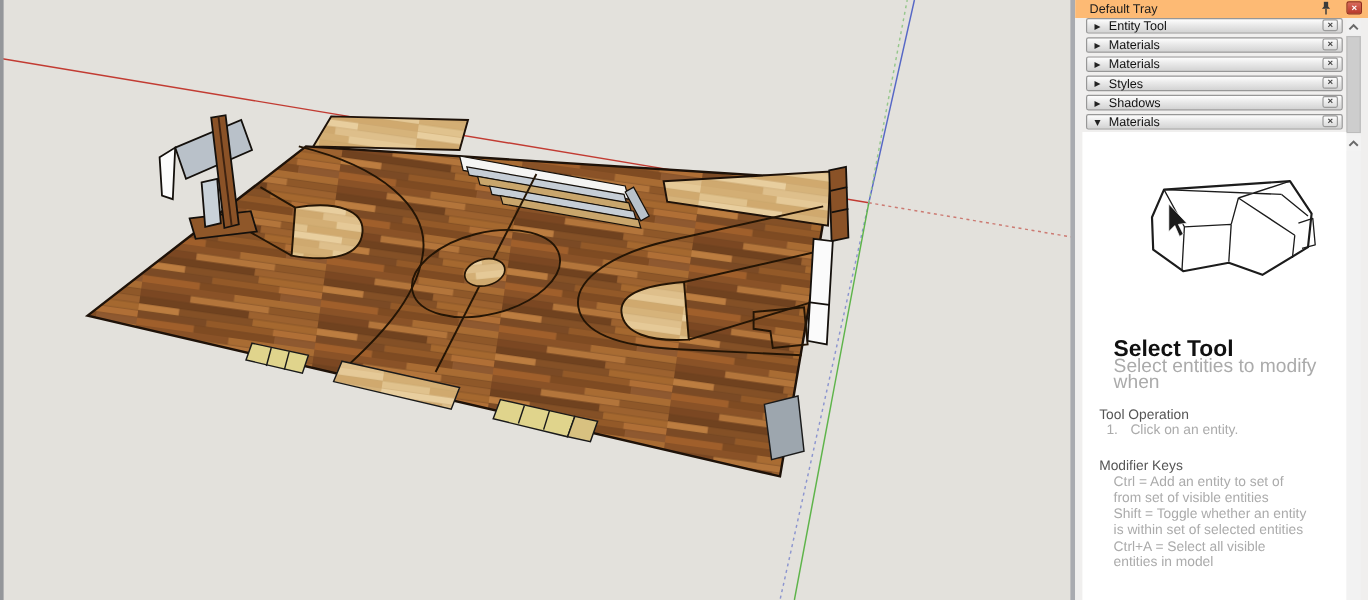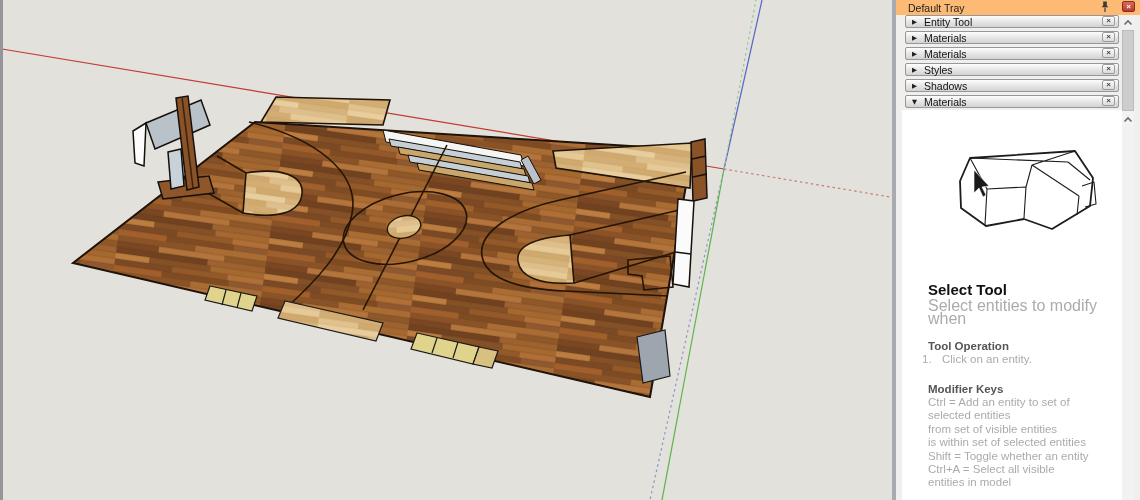--- a/index.html
+++ b/index.html
@@ -27,23 +27,23 @@
              display:flex;align-items:center;justify-content:center;line-height:1;box-sizing:border-box;}
   
   .sb-top-track{position:absolute;left:226px;top:16px;width:12px;height:95px;background:#EFEFEF;}
   .sb-btn{position:absolute;left:226px;width:12px;height:13px;background:#F1F1F1;display:flex;align-items:center;justify-content:center;}
   .sb-thumb{position:absolute;left:226px;top:30px;width:12px;height:81px;background:#CDCDCD;border:1px solid #BCBCBC;box-sizing:border-box;}
   .sb-main-track{position:absolute;left:226px;top:111px;width:12px;height:389px;background:#F2F2F2;}
 
   
   #instructor-content{position:absolute;left:6px;top:110px;width:220px;height:390px;background:#FFFFFF;overflow:hidden;}
   .house-wrap{position:absolute;left:48px;top:28px;width:168px;height:104px;}
-  .sel-heading{position:absolute;left:26px;top:171px;font-size:15px;font-weight:bold;color:#111;}
+  .sel-heading{position:absolute;left:26px;top:171px;font-size:19px;font-weight:bold;color:#111;}
   .desc{position:absolute;left:26px;top:189px;width:186px;font-size:16px;line-height:13px;color:#ABABAB;}
-  .sec-title{position:absolute;left:26px;font-size:11.5px;font-weight:bold;color:#555;}
+  .sec-title{position:absolute;left:14px;font-size:11.5px;font-weight:normal;color:#555;}
   .op-line{position:absolute;left:18px;top:243px;width:196px;font-size:11.5px;color:#ABABAB;display:flex;}
   .op-num{width:20px;text-align:left;padding-left:2px;}
   .mod-lines{position:absolute;left:26px;top:286px;width:190px;font-size:11.5px;line-height:13.4px;color:#ABABAB;}
   .t-op{top:230px;}
   .t-mod{top:273px;}
 </style>
 </head>
 <body>
 
 <div id="viewport">
@@ -237,21 +237,20 @@
 
     <div class="sec-title t-op">Tool Operation</div>
     <div class="op-line">
       <span class="op-num">1.</span>
       <span>Click on an entity.</span>
     </div>
 
     <div class="sec-title t-mod">Modifier Keys</div>
     <div class="mod-lines">
       <div>Ctrl = Add an entity to set of</div>
-      <div>selected entities</div>
       <div>from set of visible entities</div>
+      <div>Shift = Toggle whether an entity</div>
       <div>is within set of selected entities</div>
-      <div>Shift = Toggle whether an entity</div>
       <div>Ctrl+A = Select all visible</div>
       <div>entities in model</div>
     </div>
   </div>
 </div>
 
 </body></html>

